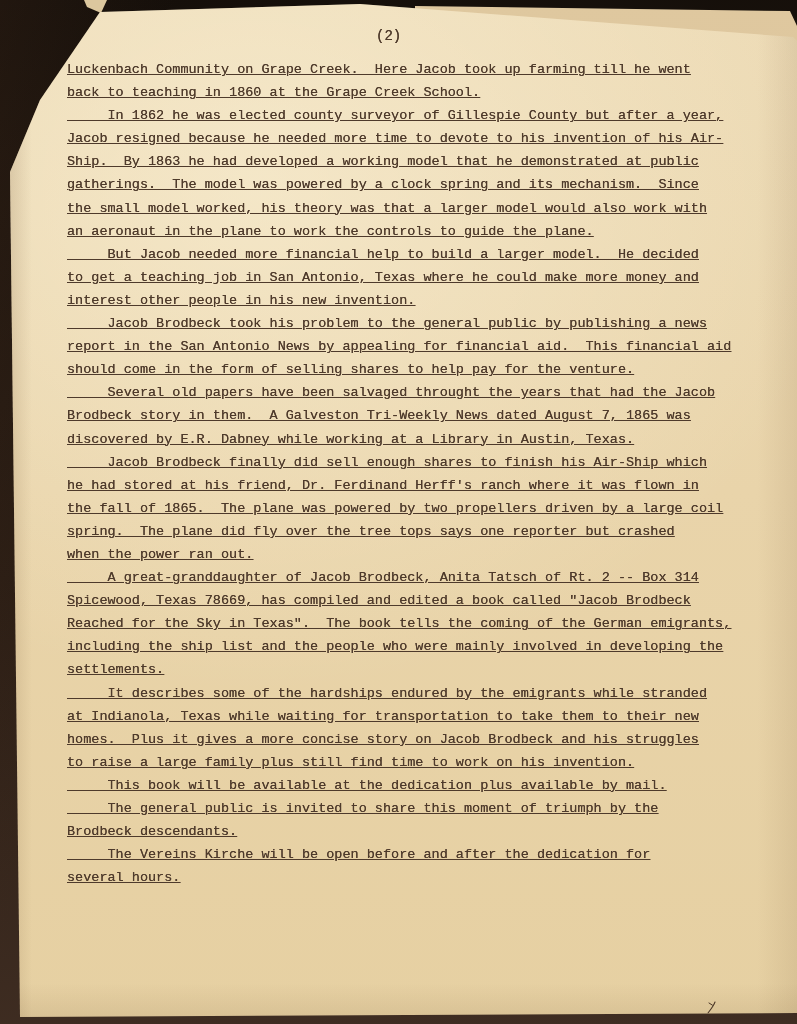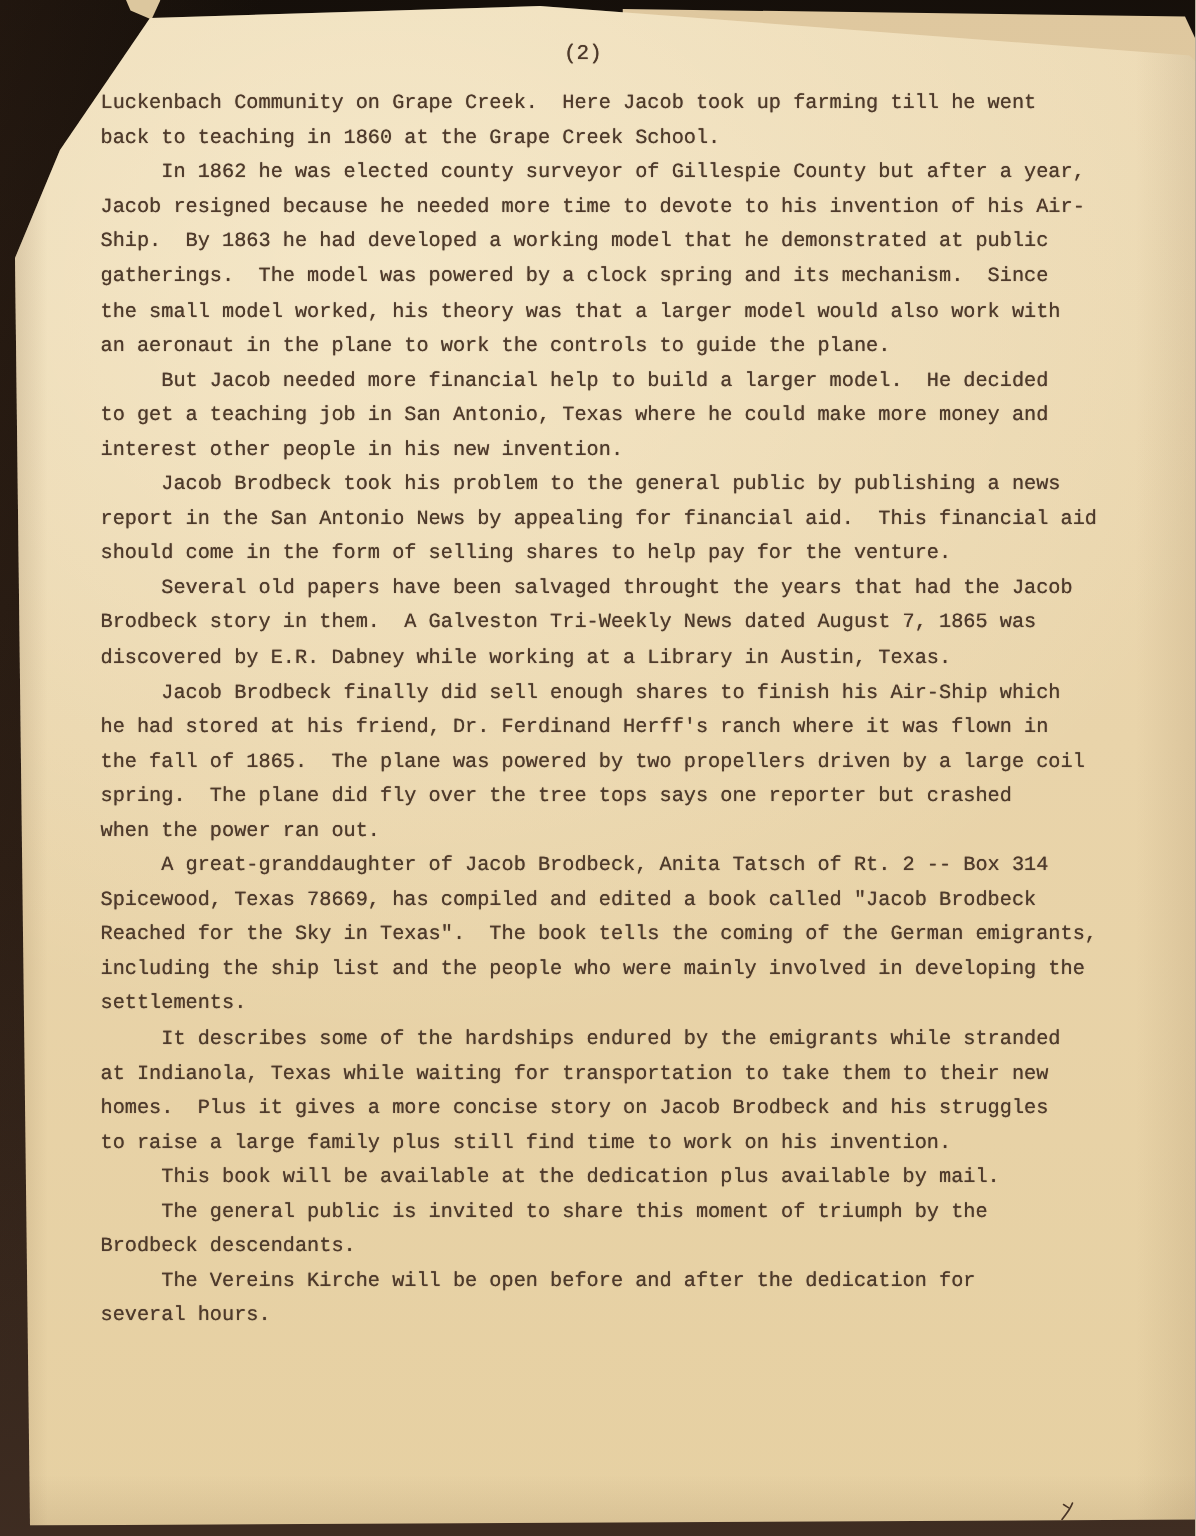--- a/index.html
+++ b/index.html
@@ -75,21 +75,21 @@
     position: absolute;
     left: 67px;
     top: 58px;
     width: 700px;
     font-size: 13.5px;
     line-height: 23.1px;
     color: var(--ink, #4e3a2b);
     text-shadow: 0 0 0.55px rgba(78, 58, 43, 0.9);
     white-space: pre;
   }
-  .typed-text .line { height: 23.1px; }
+  .typed-text .line { height: 23.1px; text-decoration: underline; }
 
   .ink-mark {
     position: absolute;
     left: 704px;
     top: 1000px;
   }
 </style>
 </head>
 <body>
 

